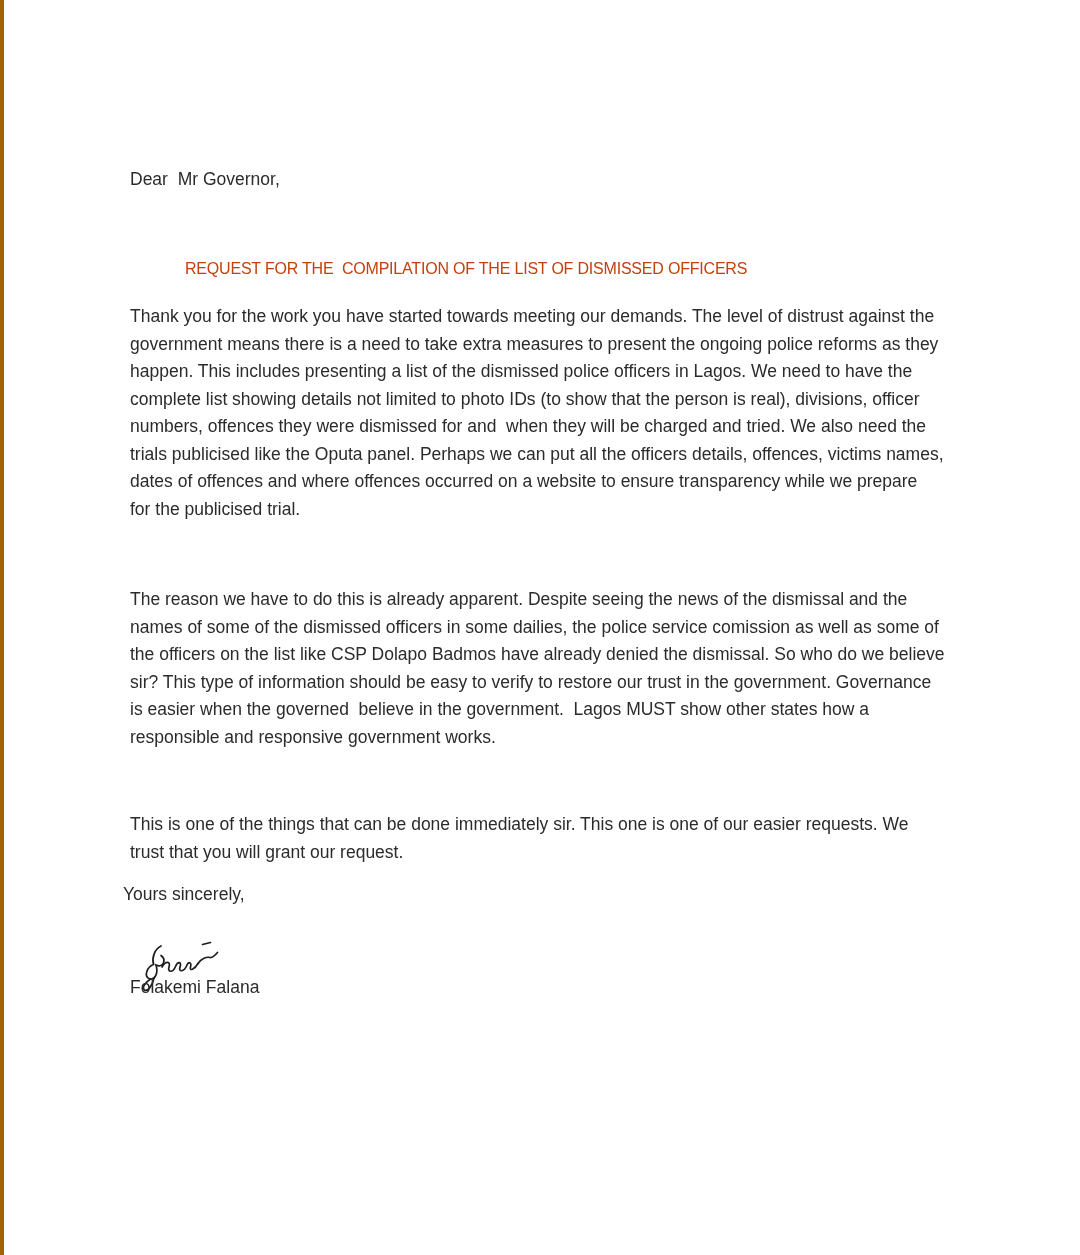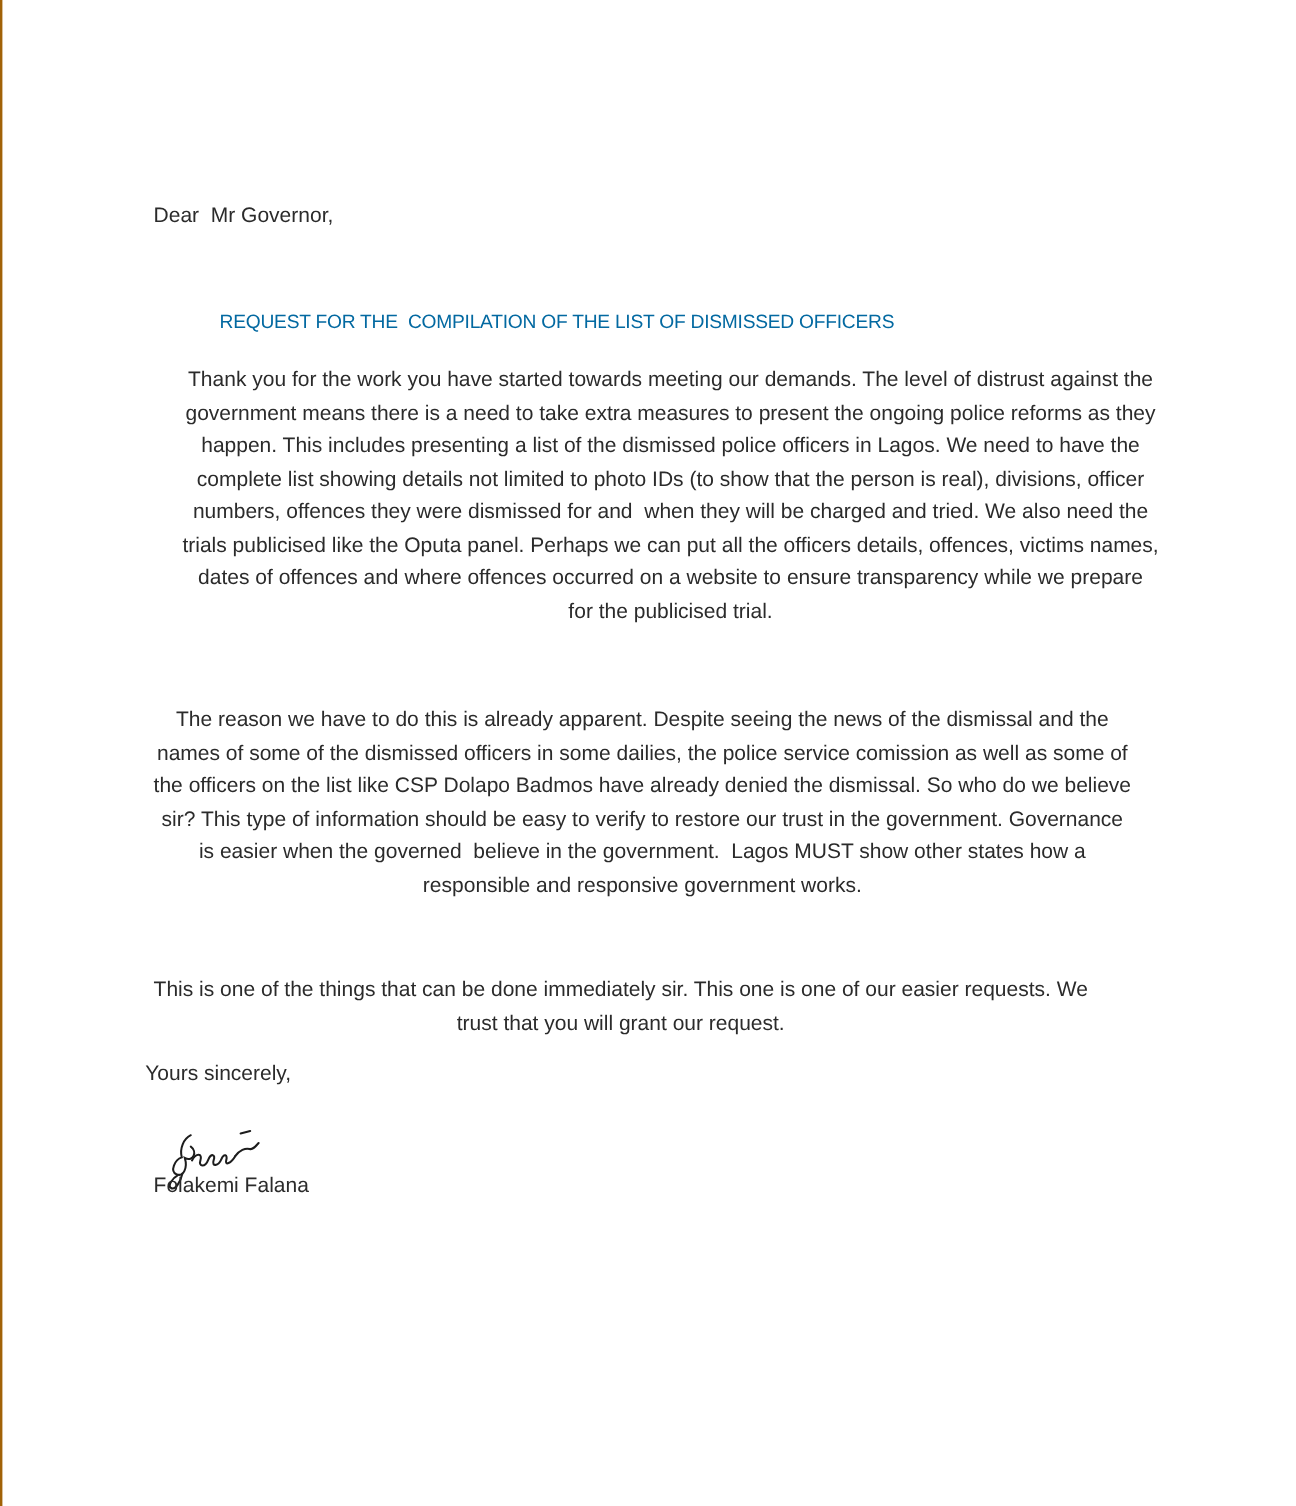--- a/index.html
+++ b/index.html
@@ -5,37 +5,36 @@
   html, body {
     margin: 0;
     padding: 0;
     background: #ffffff;
   }
   .page {
     position: relative;
     width: 1080px;
     height: 1255px;
     background: #ffffff;
-    border-left: 2px solid #a16207;
+    border-left: 4px solid #a16207;
     box-sizing: border-box;
     font-family: "Liberation Sans", sans-serif;
     color: #2b2b2b;
     overflow: hidden;
-    text-align: center;
   }
   .txt {
     position: absolute;
     font-size: 17.5px;
     line-height: 27.5px;
     color: #2b2b2b;
     white-space: pre;
   }
   .greeting   { left: 126px; top: 166px; }
-  .subject    { left: 181px; top: 255px; font-size: 16px; letter-spacing: -0.2px; color: #0369a1; }
-  .para-1     { left: 126px; top: 303px; margin-left: 24px; }
+  .subject    { left: 181px; top: 255px; font-size: 16px; letter-spacing: -0.2px; color: #c2410c; }
+  .para-1     { left: 126px; top: 303px; }
   .para-2     { left: 126px; top: 586px; }
   .para-3     { left: 126px; top: 811px; }
   .closing    { left: 119px; top: 881px; }
   .signer     { left: 126px; top: 974px; }
   .signature {
     position: absolute;
     left: 134px;
     top: 936px;
     width: 84px;
     height: 58px;

